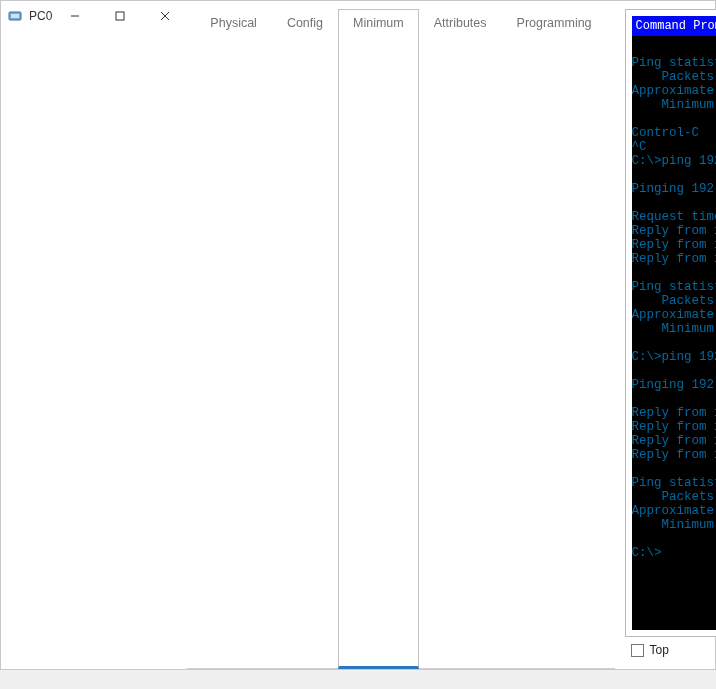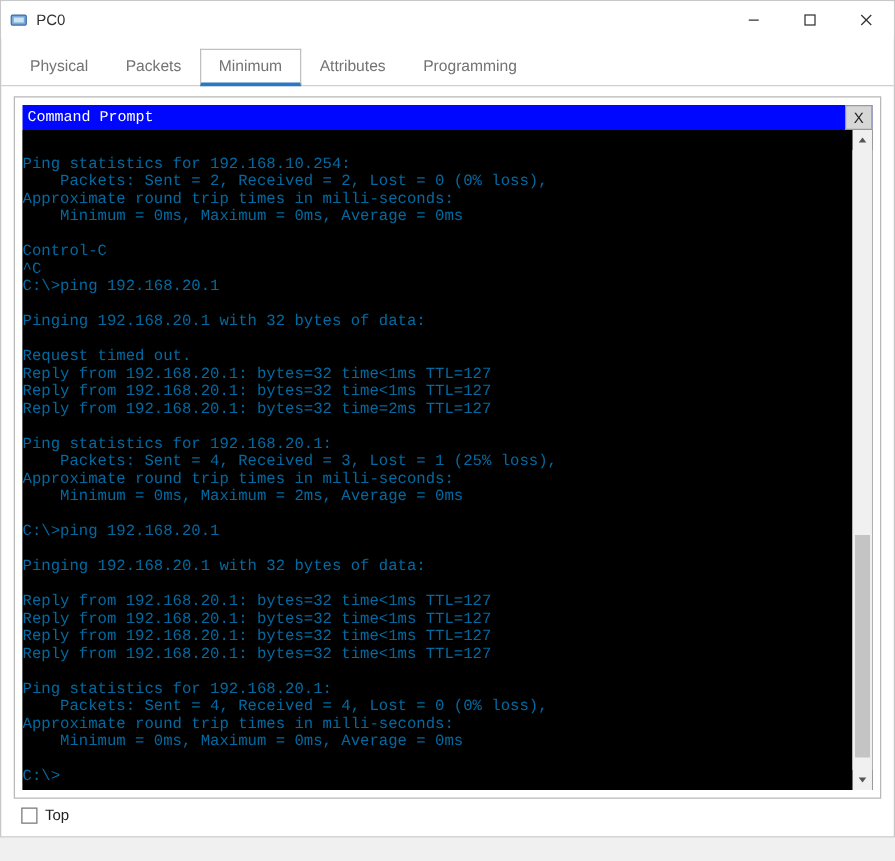--- a/index.html
+++ b/index.html
@@ -11,21 +11,21 @@
     width: 716px;
     height: 689px;
     overflow: hidden;
   }
   .window {
     width: 716px;
     height: 670px;
     background: #ffffff;
     border: 1px solid #c8c8c8;
     display: flex;
-    flex-direction: column;
+    flex-direction: row;
   }
   .titlebar {
     height: 30px;
     display: flex;
     align-items: center;
     padding-left: 6px;
     background: #ffffff;
   }
   .app-icon {
     width: 16px;
@@ -201,21 +201,21 @@
     <div class="win-btn">
       <svg viewBox="0 0 10 10">
           <line x1="1" y1="1" x2="9" y2="9" stroke="#333" stroke-width="1"></line>
           <line x1="9" y1="1" x2="1" y2="9" stroke="#333" stroke-width="1"></line>
         </svg>
     </div>
   </div>
 
   <div class="tabs-row">
     <div class="tab">Physical</div>
-    <div class="tab">Packets</div>
+    <div class="tab">Config</div>
     <div class="tab active">Minimum</div>
     <div class="tab">Attributes</div>
     <div class="tab">Programming</div>
   </div>
 
   <div class="content-area">
     <div class="content-frame">
 
       <div class="panel-header">
         <span class="panel-header-title">Command Prompt</span>

